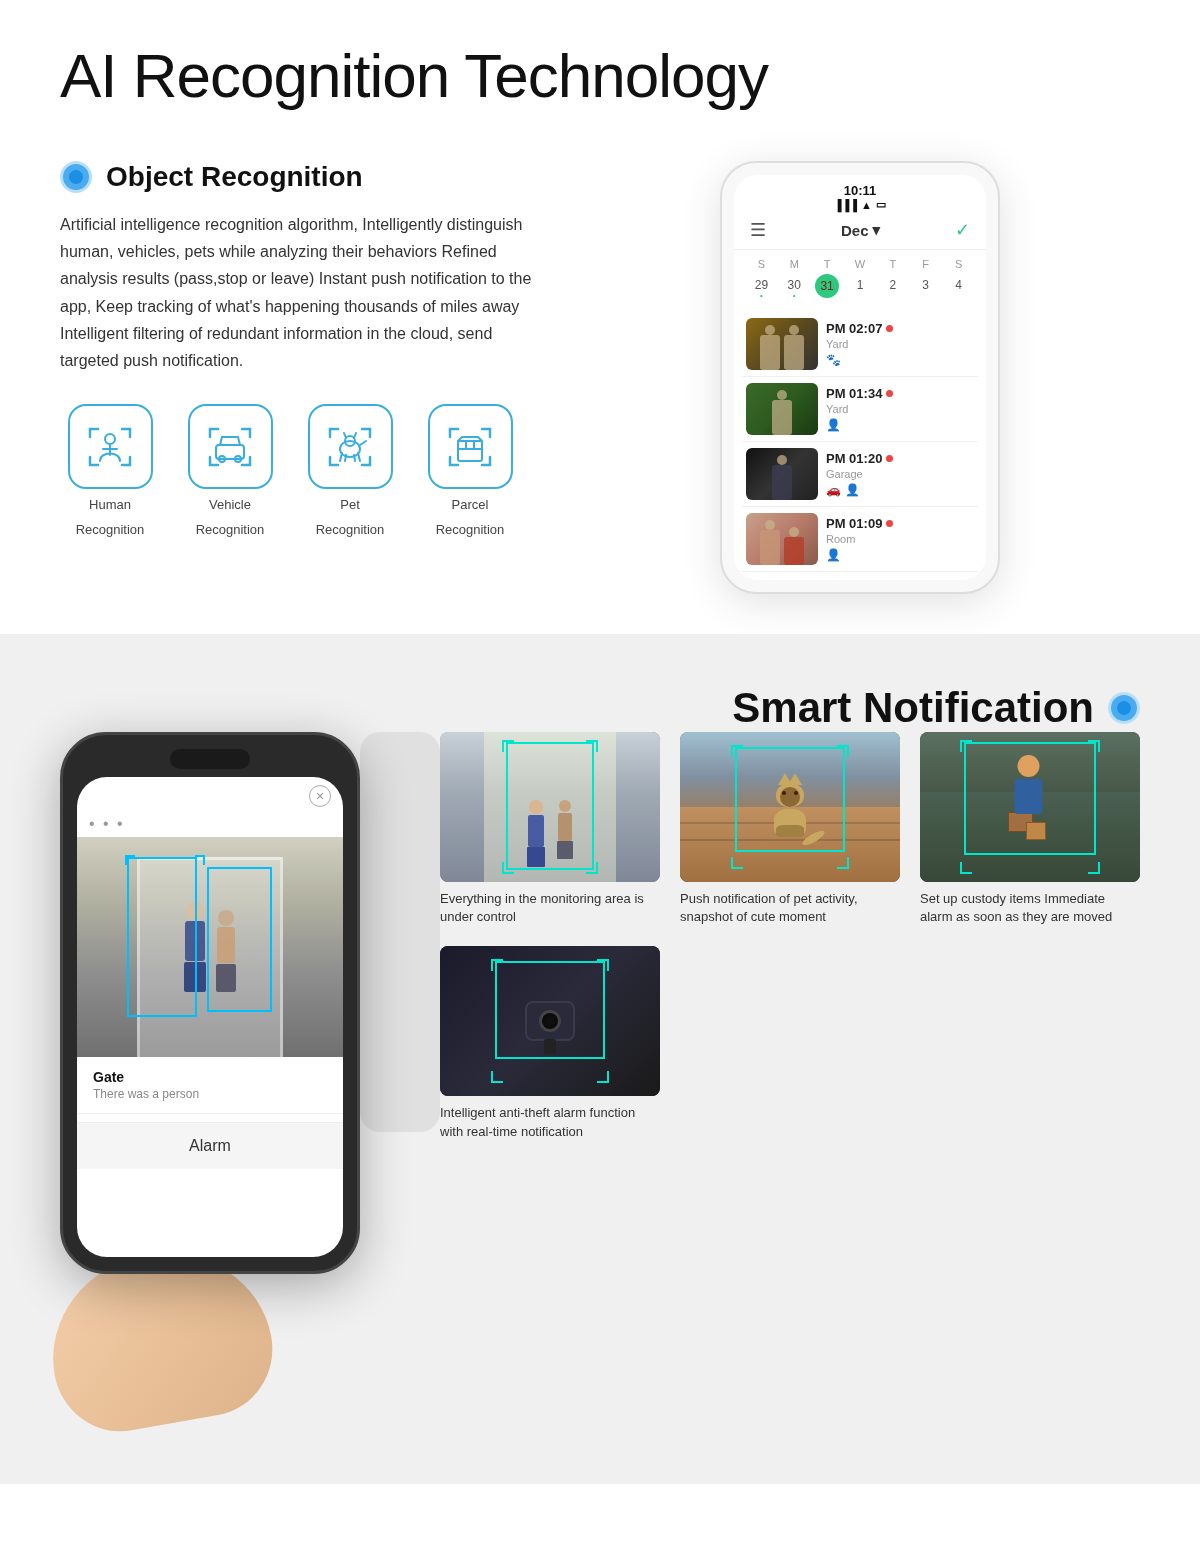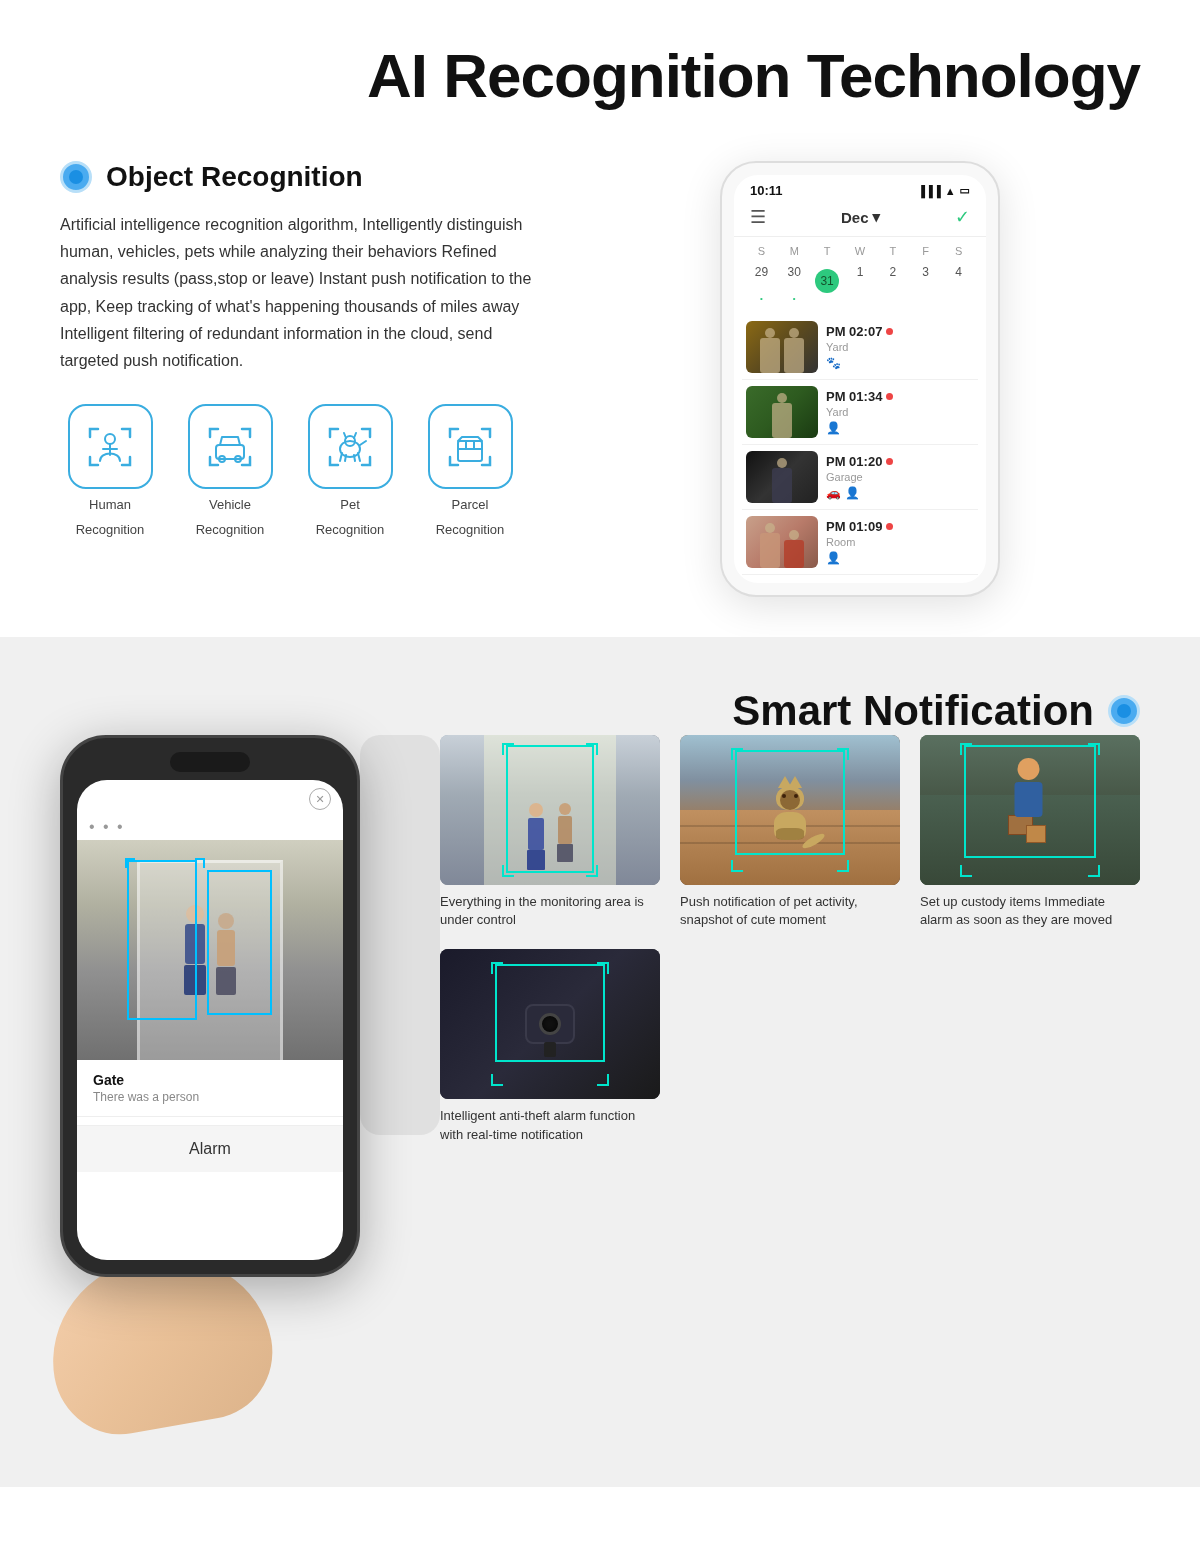--- a/index.html
+++ b/index.html
@@ -6,23 +6,23 @@
     body {
       font-family: -apple-system, BlinkMacSystemFont, 'Segoe UI', Arial, sans-serif;
       background: #fff;
       width: 1200px;
       min-height: 1563px;
       overflow-x: hidden;
     }
 
     
     .hero-title {
-      text-align: right;
+      text-align: left;
       font-size: 62px;
-      font-weight: 700;
+      font-weight: 400;
       color: #111;
       padding: 40px 60px 30px;
       letter-spacing: -1px;
     }
 
     .section1 {
       display: flex;
       padding: 20px 60px 40px;
       gap: 40px;
       align-items: flex-start;
@@ -137,20 +137,21 @@
     }
 
     .phone-status-bar {
       display: flex;
       justify-content: space-between;
       align-items: center;
       padding: 8px 16px 4px;
       font-size: 13px;
       font-weight: 600;
       color: #111;
+      flex-direction: column;
     }
 
     .status-icons {
       display: flex;
       gap: 4px;
       align-items: center;
       font-size: 11px;
     }
 
     .phone-header {
@@ -196,28 +197,28 @@
 
     .cal-day {
       font-size: 12px;
       color: #555;
       padding: 4px 0;
       position: relative;
     }
 
     .cal-day.today {
       background: #2DC97E;
-      color: #14532d;
+      color: #7f1d1d;
       border-radius: 50%;
       width: 24px;
       height: 24px;
       display: flex;
       align-items: center;
       justify-content: center;
-      margin: 8px auto;
+      margin: 0 auto;
     }
 
     .cal-day.has-dot::after {
       content: '•';
       position: absolute;
       bottom: -2px;
       left: 50%;
       transform: translateX(-50%);
       color: #2DC97E;
       font-size: 8px;

